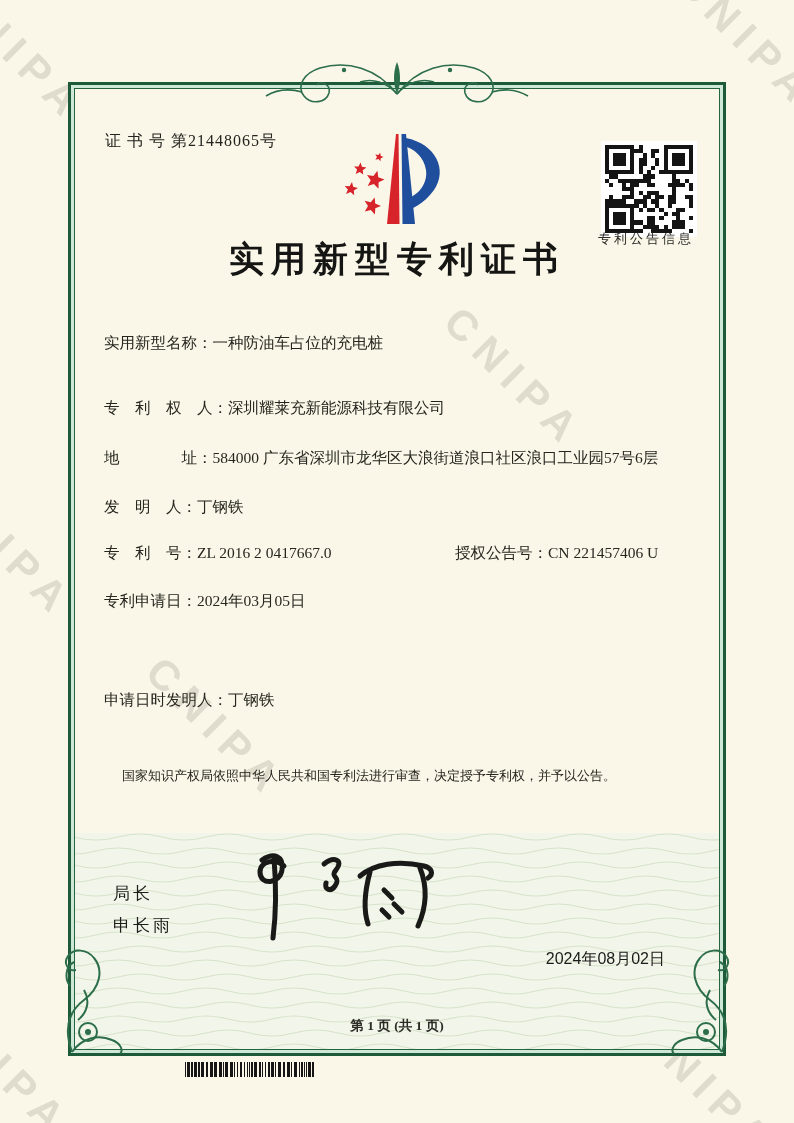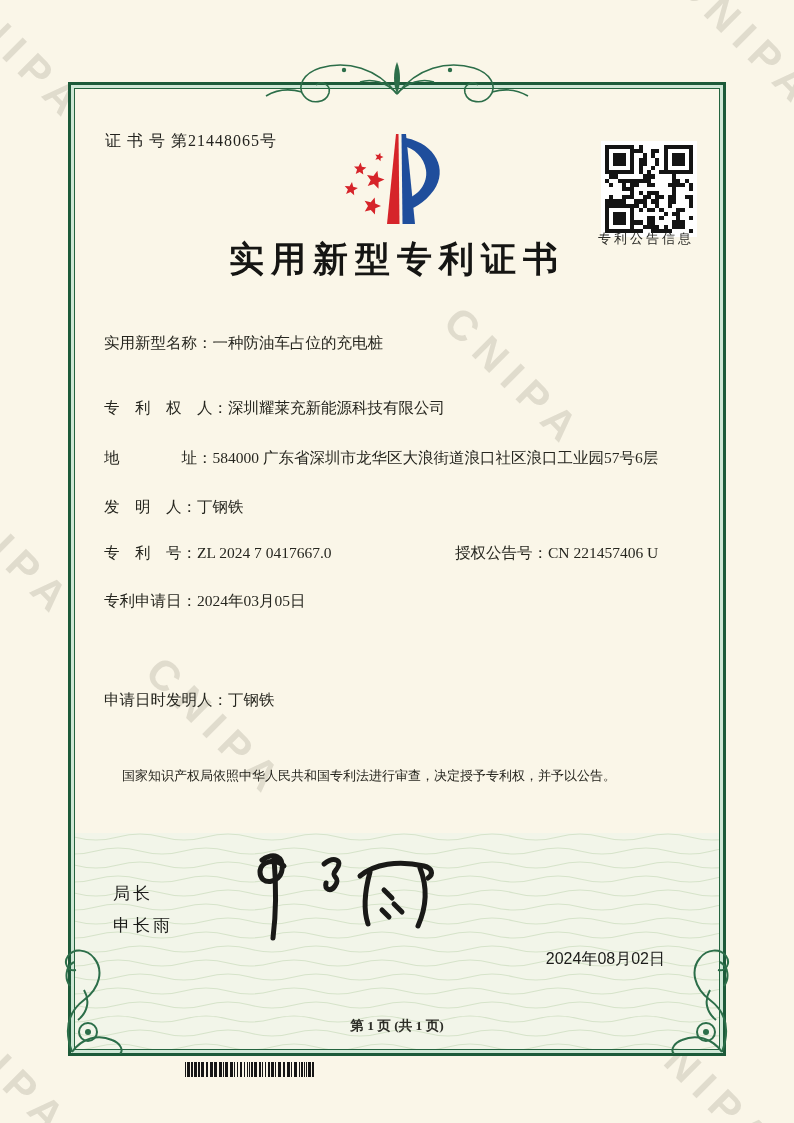--- a/index.html
+++ b/index.html
@@ -590,21 +590,21 @@
 
   <div class="row" style="top:444px;">
     <span class="lbl">地　　　　址：</span><span class="val wrap">584000 广东省深圳市龙华区大浪街道浪口社区浪口工业园57号6层</span>
   </div>
 
   <div class="row" style="top:493px;">
     <span class="lbl">发　明　人：</span><span class="val">丁钢铁</span>
   </div>
 
   <div class="row" style="top:539px;">
-    <span class="lbl">专　利　号：</span><span class="val">ZL 2024 7 0417667.0</span>
+    <span class="lbl">专　利　号：</span><span class="val">ZL 2016 2 0417667.0</span>
     <span class="col2">
       <span class="lbl">授权公告号：</span><span class="val">CN 221457406 U</span>
     </span>
   </div>
 
   <div class="row" style="top:587px;">
     <span class="lbl">专利申请日：</span><span class="val">2024年03月05日</span>
   </div>
 
 

